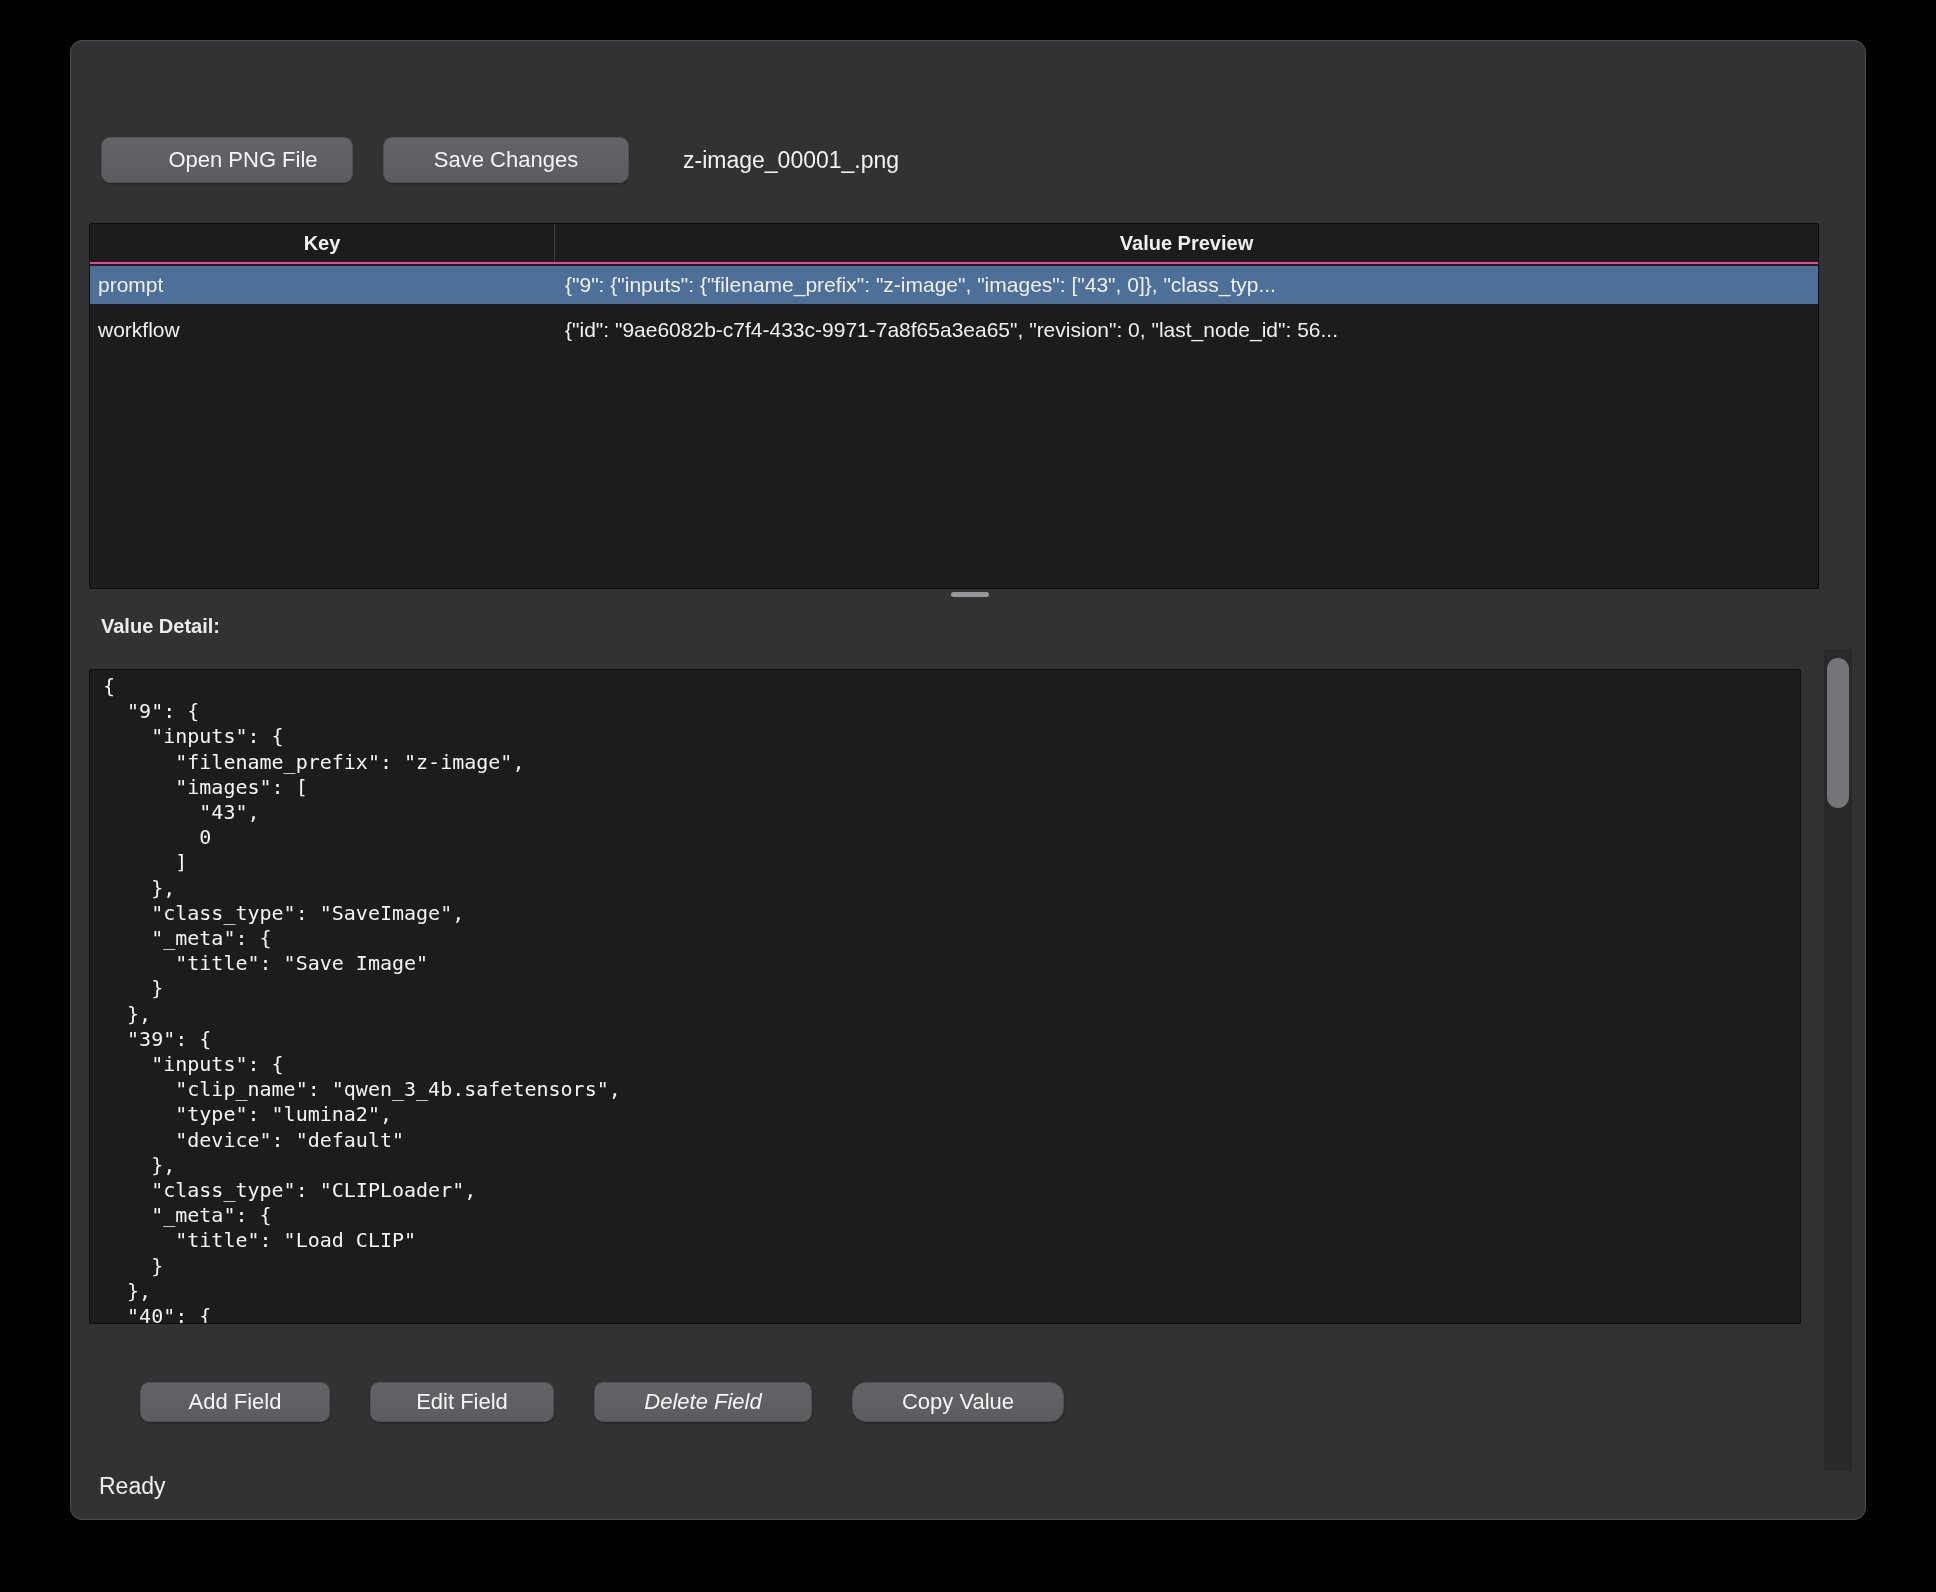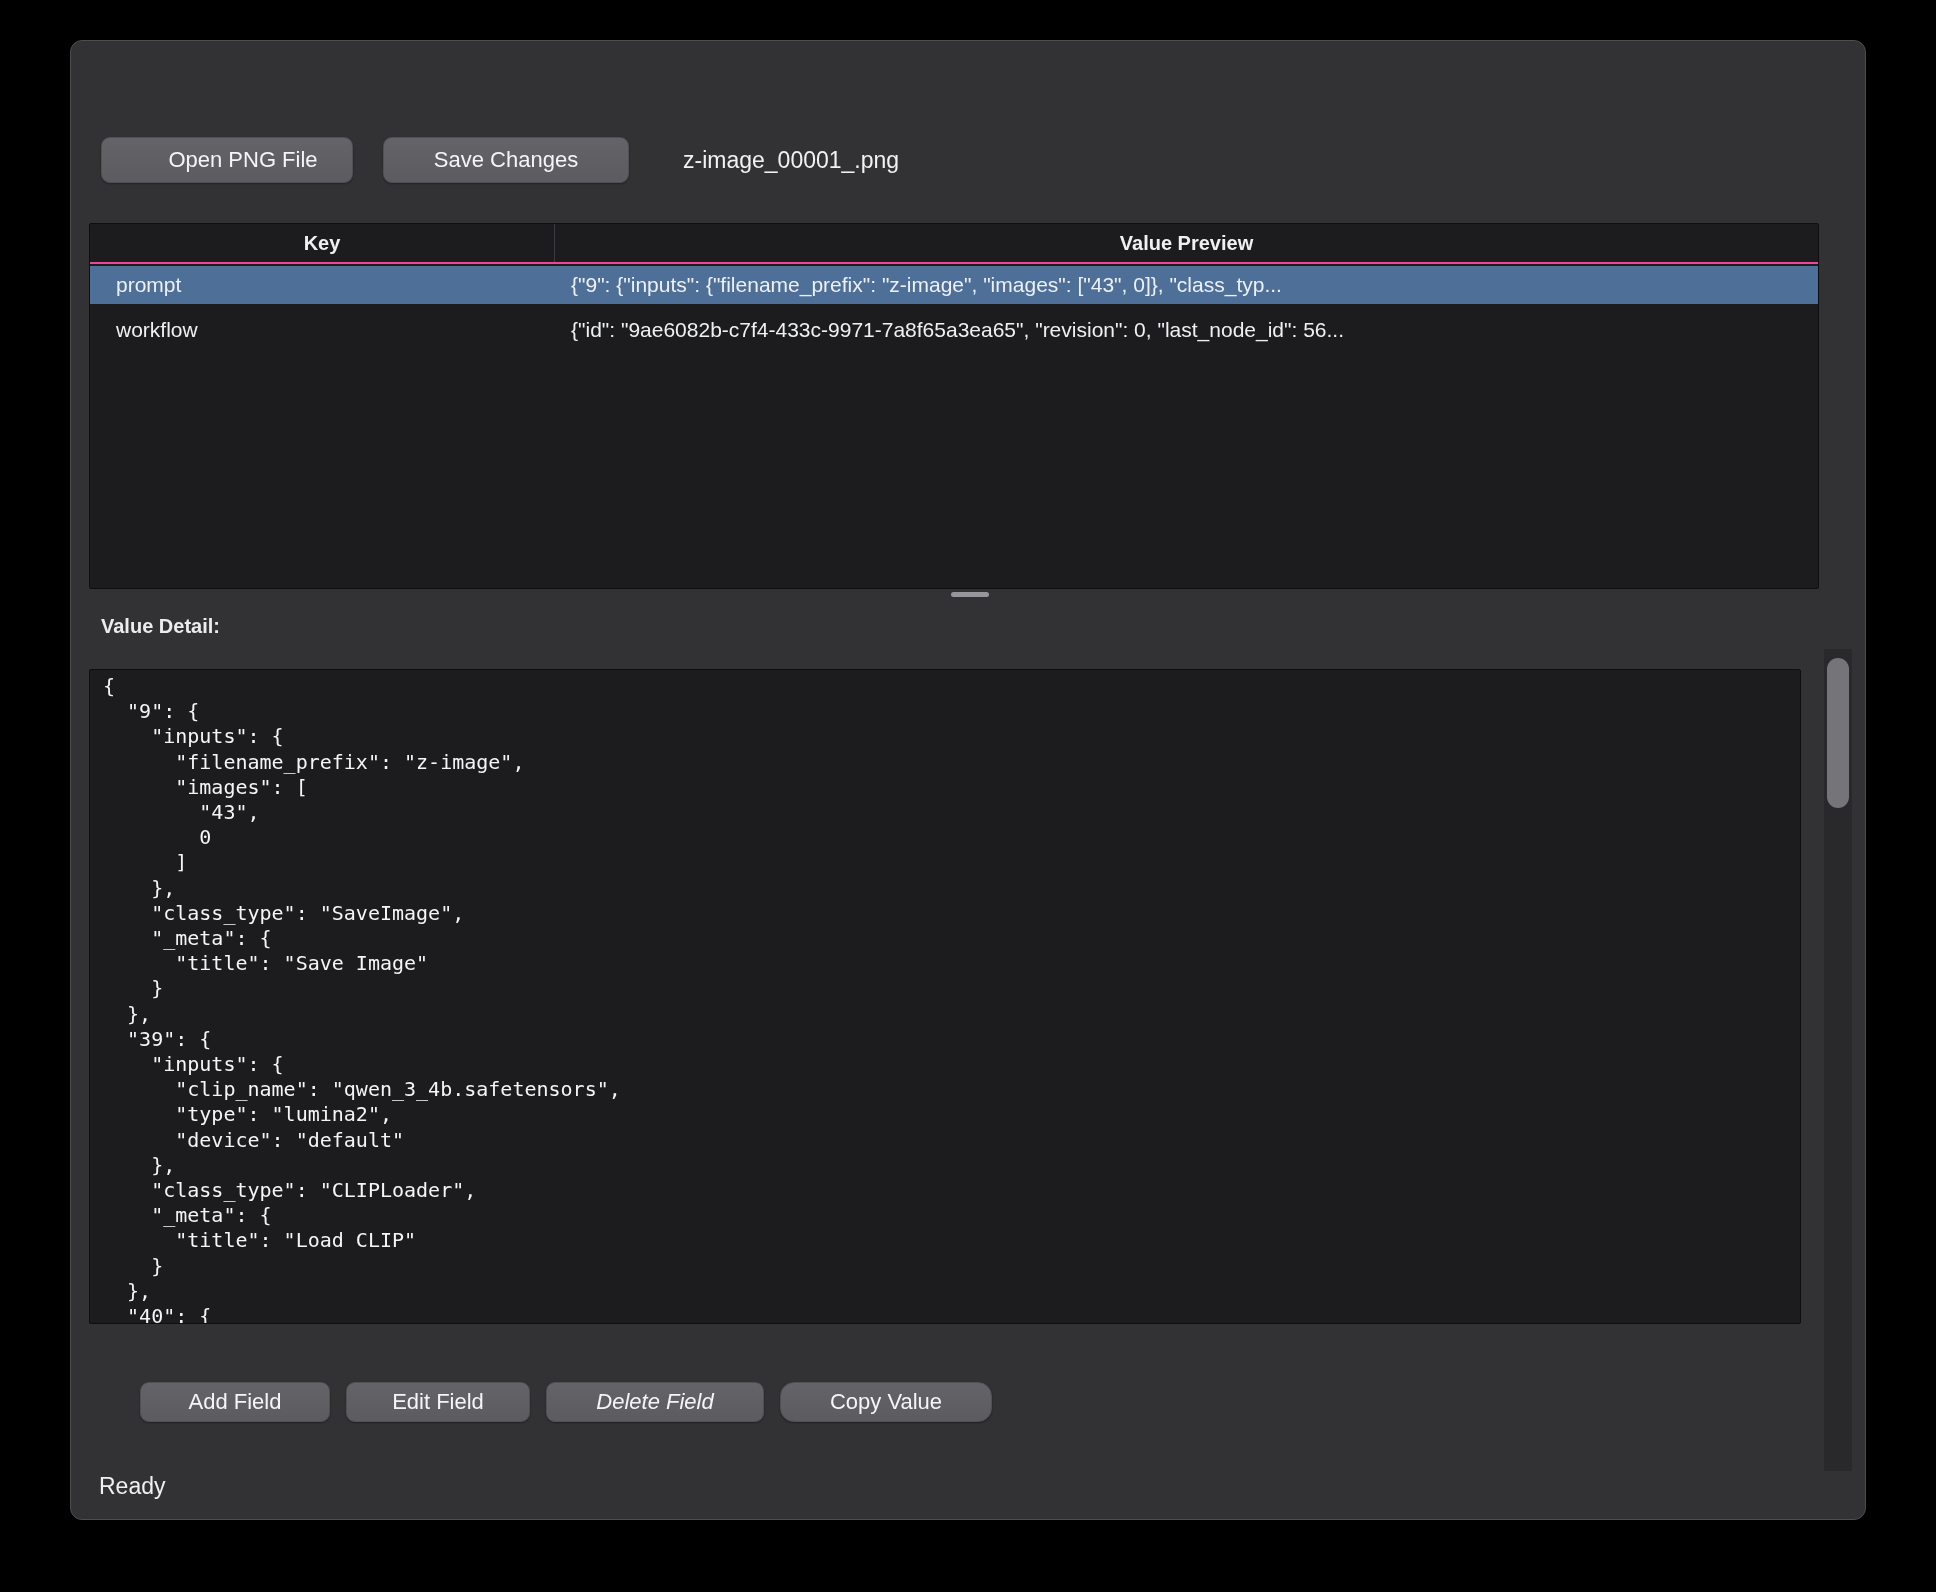--- a/index.html
+++ b/index.html
@@ -48,21 +48,21 @@
   }
   .kv-header { position: absolute; left: 0; top: 0; width: 100%; height: 40px;
     border-bottom: 2px solid #ec4899; display: flex; }
   .kv-header .col1 { width: 465px; display: flex; align-items: center; justify-content: center;
     color: #f0f0f2; font-size: 20px; font-weight: bold; border-right: 1px solid #3c3c40; }
   .kv-header .col2 { flex: 1; display: flex; align-items: center; justify-content: center;
     color: #f0f0f2; font-size: 20px; font-weight: bold; }
   .kv-row { position: absolute; left: 0; width: 100%; height: 38px; display: flex;
     align-items: center; font-size: 21px; color: #eef0f2; }
   .kv-row.selected { background: #4d6f98; }
-  .kv-row .key { width: 465px; padding-left: 20px; margin-left: 6px; }
+  .kv-row .key { width: 465px; padding-left: 8px; }
   .kv-row .preview { flex: 1; padding-left: 10px; white-space: nowrap; overflow: hidden; }
   .row-0 { top: 42px; } .row-1 { top: 80px; align-items: flex-end; }
 
   
   .splitter {
     position: absolute; left: 880px; top: 551px; width: 38px; height: 5px;
     background: #97979b; border-radius: 3px;
   }
 
   
@@ -85,21 +85,21 @@
   .scroll-track {
     position: absolute; left: 1753px; top: 608px; width: 28px; height: 822px;
     background: #29292b;
   }
   .scroll-thumb {
     position: absolute; left: 3px; top: 9px; width: 22px; height: 150px;
     background: #757579; border-radius: 11px;
   }
 
   
-  .actions { position: absolute; left: 30px; top: 1341px; height: 44px; display: flex; gap: 16px; padding-left: 39px; }
+  .actions { position: absolute; left: 30px; top: 1341px; height: 44px; display: flex; gap: 40px; padding-left: 39px; }
   .actions .btn { position: relative; height: 40px; font-size: 22px; }
   .add-btn    { width: 190px; }
   .edit-btn   { width: 184px; }
   .delete-btn { width: 218px; font-style: italic; }
   .copy-btn   { width: 212px; border-radius: 14px; }
 
   .status-text { position: absolute; left: 28px; top: 1432px; color: #f0f0f2; font-size: 23px; }
 </style>
 </head>
 <body>

